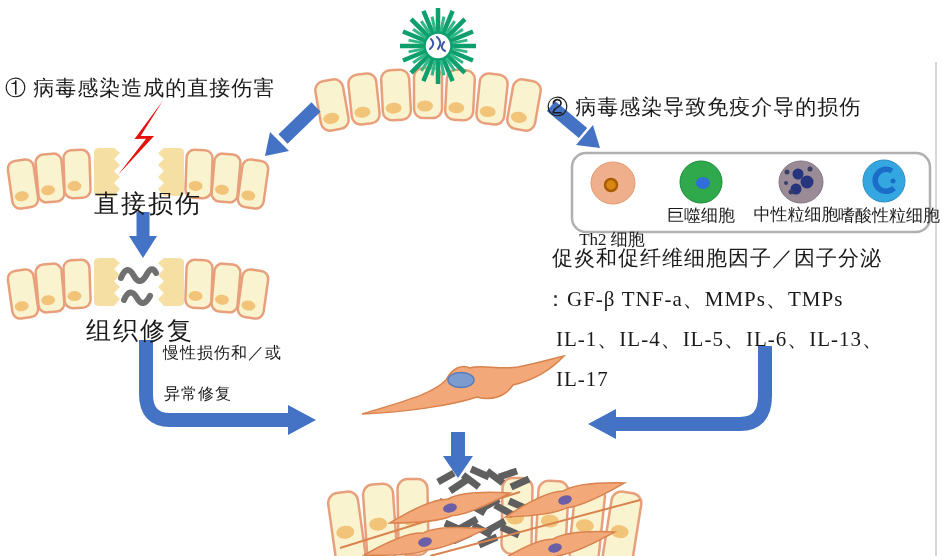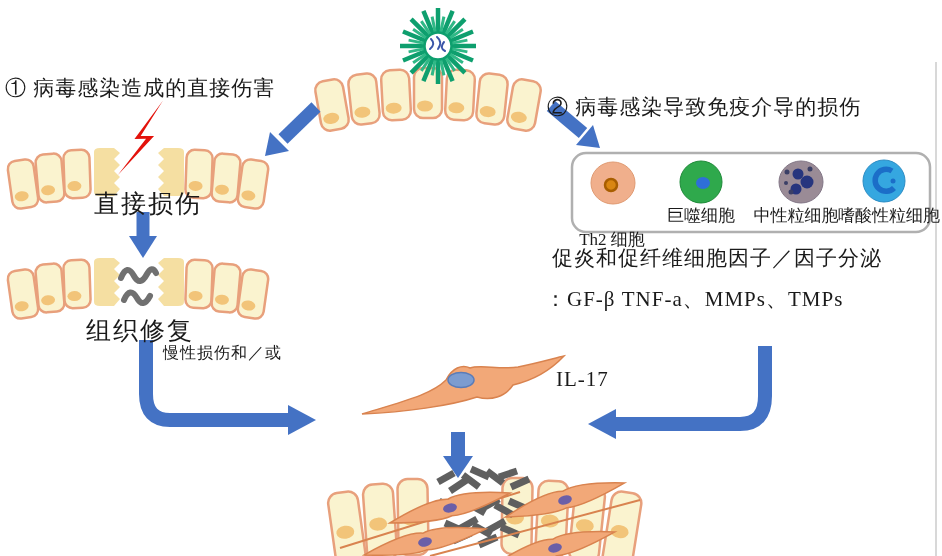--- a/index.html
+++ b/index.html
@@ -233,23 +233,25 @@
   </g>
 </svg>
 
   <div class="t title" style="left:5px;top:76px;">① 病毒感染造成的直接伤害</div>
   <div class="t title" style="left:547px;top:79px;margin-top:16px;">② 病毒感染导致免疫介导的损伤</div>
 
   <div class="t biglab" style="left:86px;top:317px;">组织修复</div>
   <div class="t biglab" style="left:94px;top:190px;">直接损伤</div>
 
   <div class="t midlab" style="left:163px;top:344px;">慢性损伤和／或</div>
+  <div class="t midlab" style="left:164px;top:385px;">异常修复</div>
 
   <div class="t cyto" style="left:552px;top:246px;">促炎和促纤维细胞因子／因子分泌</div>
   <div class="t cyto" style="left:545px;top:287px;">：GF-β TNF-a、MMPs、TMPs</div>
+  <div class="t cyto" style="left:556px;top:327px;">IL-1、IL-4、IL-5、IL-6、IL-13、</div>
   <div class="t cyto" style="left:556px;top:367px;text-align:right;">IL-17</div>
 
   <div class="t paneltxt" style="left:575px;top:206px;width:74px;margin-top:24px;">Th2 细胞</div>
   <div class="t paneltxt" style="left:662px;top:206px;width:78px;">巨噬细胞</div>
-  <div class="t paneltxt" style="left:748px;top:206px;width:96px;">中性粒细胞</div>
+  <div class="t paneltxt" style="left:748px;top:206px;width:96px;font-family:Liberation Mono, monospace;">中性粒细胞</div>
   <div class="t paneltxt" style="left:838px;top:206px;width:102px;">嗜酸性粒细胞</div>
 
 </div>
 
 </body></html>

